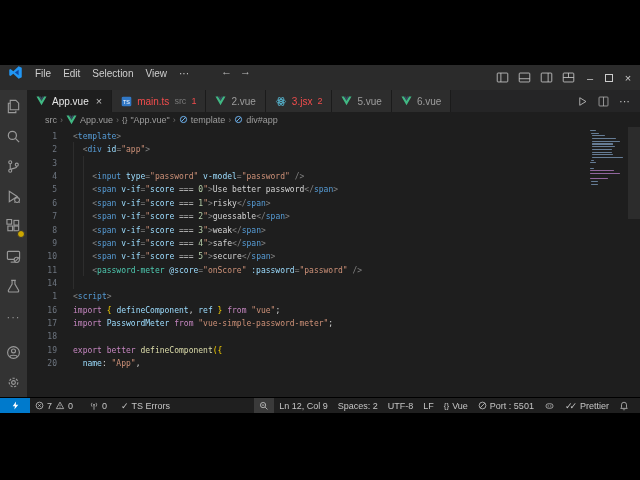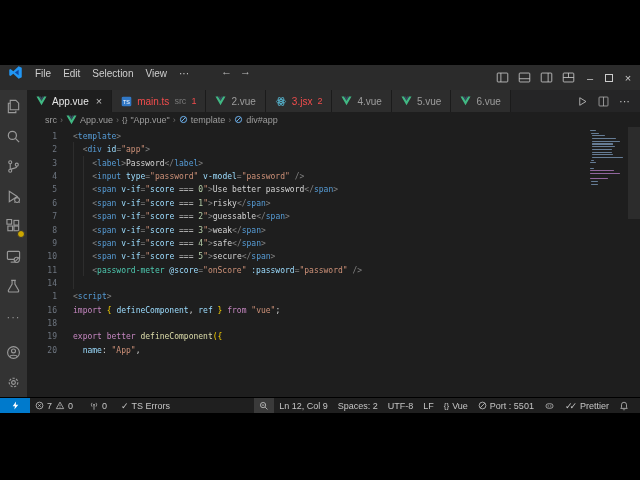--- a/index.html
+++ b/index.html
@@ -245,29 +245,20 @@
           <span class="tab-label err">3.jsx</span>
           <span class="tab-badge">2</span>
         </div>
         <div class="tab">
           <span class="tab-icon">
             <svg width="11" height="10" viewBox="0 0 24 22">
               <path fill="#41b883" d="M1 1h5.5L12 10.2 17.5 1H23L12 20.5z"></path>
               <path fill="#35495e" d="M6.5 1 12 10.2 17.5 1h-4L12 4.6 10.5 1z"></path>
             </svg>
           </span>
-          <span class="tab-label">4.vue</span>
-        </div>
-        <div class="tab">
-          <span class="tab-icon">
-            <svg width="11" height="10" viewBox="0 0 24 22">
-              <path fill="#41b883" d="M1 1h5.5L12 10.2 17.5 1H23L12 20.5z"></path>
-              <path fill="#35495e" d="M6.5 1 12 10.2 17.5 1h-4L12 4.6 10.5 1z"></path>
-            </svg>
-          </span>
           <span class="tab-label">5.vue</span>
         </div>
         <div class="tab">
           <span class="tab-icon">
             <svg width="11" height="10" viewBox="0 0 24 22">
               <path fill="#41b883" d="M1 1h5.5L12 10.2 17.5 1H23L12 20.5z"></path>
               <path fill="#35495e" d="M6.5 1 12 10.2 17.5 1h-4L12 4.6 10.5 1z"></path>
             </svg>
           </span>
           <span class="tab-label">6.vue</span>
@@ -327,21 +318,20 @@
         <div class="line">
           <span class="ln">1</span>
           <span class="code"><span class="pu">&lt;</span><span class="tg">template</span><span class="pu">&gt;</span></span>
         </div>
         <div class="line">
           <span class="ln">2</span>
           <span class="code"><span class="tx">  </span><span class="pu">&lt;</span><span class="tg">div</span><span class="tx"> </span><span class="at">id</span><span class="pu">=</span><span class="st">"app"</span><span class="pu">&gt;</span></span>
         </div>
         <div class="line">
           <span class="ln">3</span>
-          <span class="code"><span class="tx">    </span><span class="pu">&lt;</span><span class="tg">label</span><span class="pu">&gt;</span><span class="tx">Password</span><span class="pu">&lt;/</span><span class="tg">label</span><span class="pu">&gt;</span></span>
         </div>
         <div class="line">
           <span class="ln">4</span>
           <span class="code"><span class="tx">    </span><span class="pu">&lt;</span><span class="tg">input</span><span class="tx"> </span><span class="at">type</span><span class="pu">=</span><span class="st">"password"</span><span class="tx"> </span><span class="at">v-model</span><span class="pu">=</span><span class="st">"password"</span><span class="tx"> </span><span class="pu">/&gt;</span></span>
         </div>
         <div class="line">
           <span class="ln">5</span>
           <span class="code"><span class="tx">    </span><span class="pu">&lt;</span><span class="tg">span</span><span class="tx"> </span><span class="at">v-if</span><span class="pu">=</span><span class="st">"</span><span class="vr">score</span><span class="tx"> </span><span class="op">===</span><span class="tx"> </span><span class="nu">0</span><span class="st">"</span><span class="pu">&gt;</span><span class="tx">Use better password</span><span class="pu">&lt;/</span><span class="tg">span</span><span class="pu">&gt;</span></span>
         </div>
         <div class="line">
@@ -372,20 +362,24 @@
           <span class="ln">14</span>
           <span class="code"></span>
         </div>
         <div class="line">
           <span class="ln">1</span>
           <span class="code"><span class="pu">&lt;</span><span class="tg">script</span><span class="pu">&gt;</span></span>
         </div>
         <div class="line">
           <span class="ln">16</span>
           <span class="code"><span class="kw">import</span><span class="tx"> </span><span class="br">{</span><span class="tx"> </span><span class="vr">defineComponent</span><span class="tx">, </span><span class="vr">ref</span><span class="tx"> </span><span class="br">}</span><span class="tx"> </span><span class="kw">from</span><span class="tx"> </span><span class="st">"vue"</span><span class="tx">;</span></span>
+        </div>
+        <div class="line">
+          <span class="ln">17</span>
+          <span class="code"><span class="kw">import</span><span class="tx"> </span><span class="vr">PasswordMeter</span><span class="tx"> </span><span class="kw">from</span><span class="tx"> </span><span class="st">"vue-simple-password-meter"</span><span class="tx">;</span></span>
         </div>
         <div class="line">
           <span class="ln">18</span>
           <span class="code"></span>
         </div>
         <div class="line">
           <span class="ln">19</span>
           <span class="code"><span class="kw">export</span><span class="tx"> </span><span class="kw">better</span><span class="tx"> </span><span class="fn">defineComponent</span><span class="br">({</span></span>
         </div>
         <div class="line">

